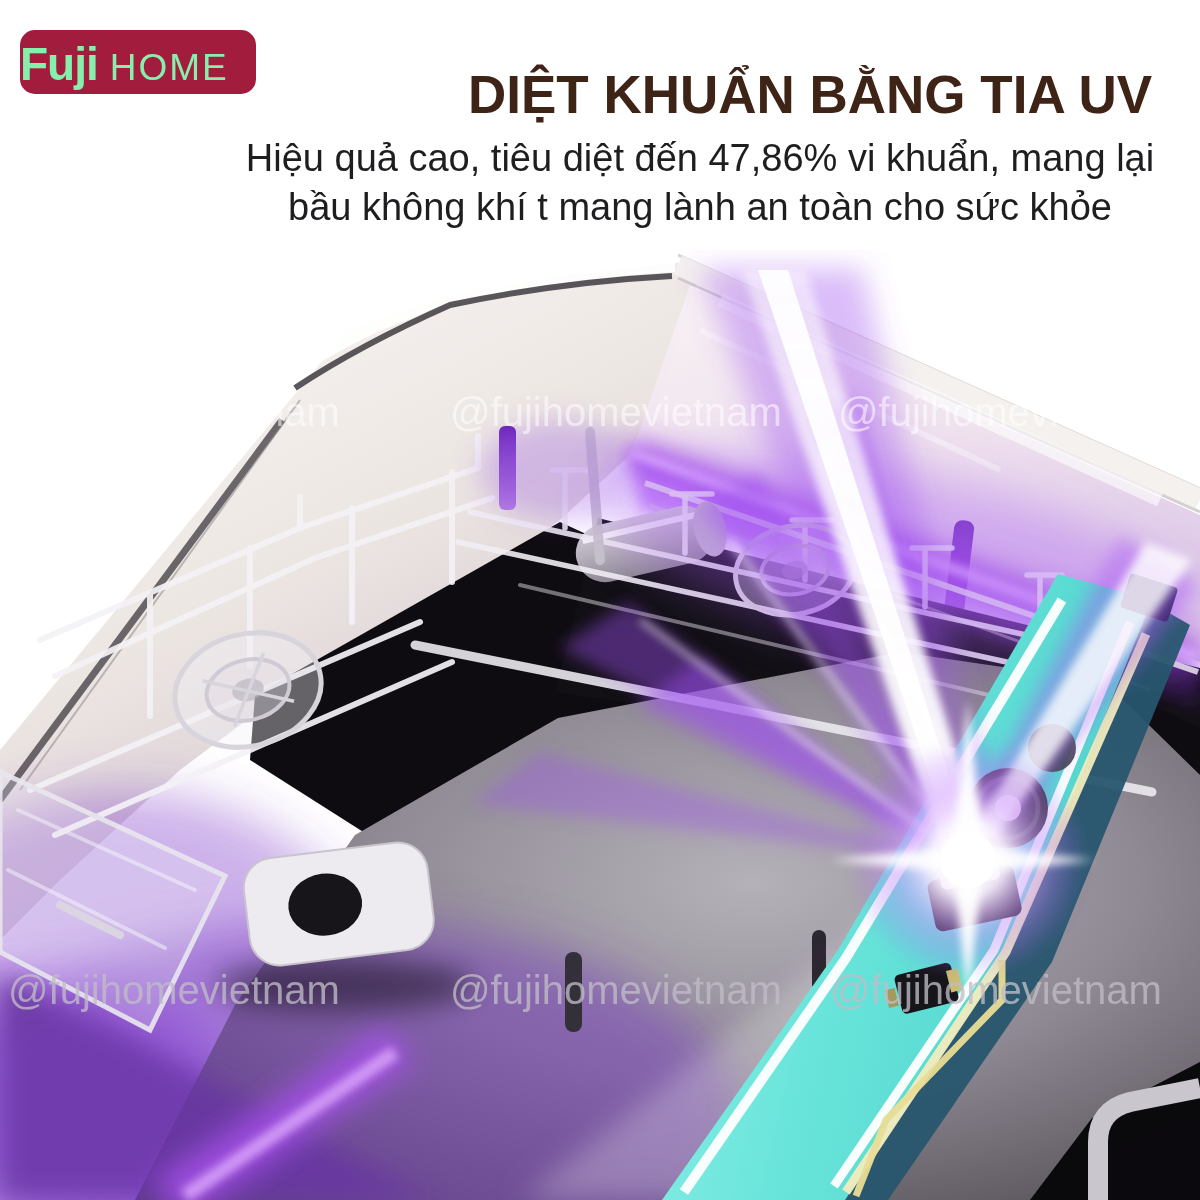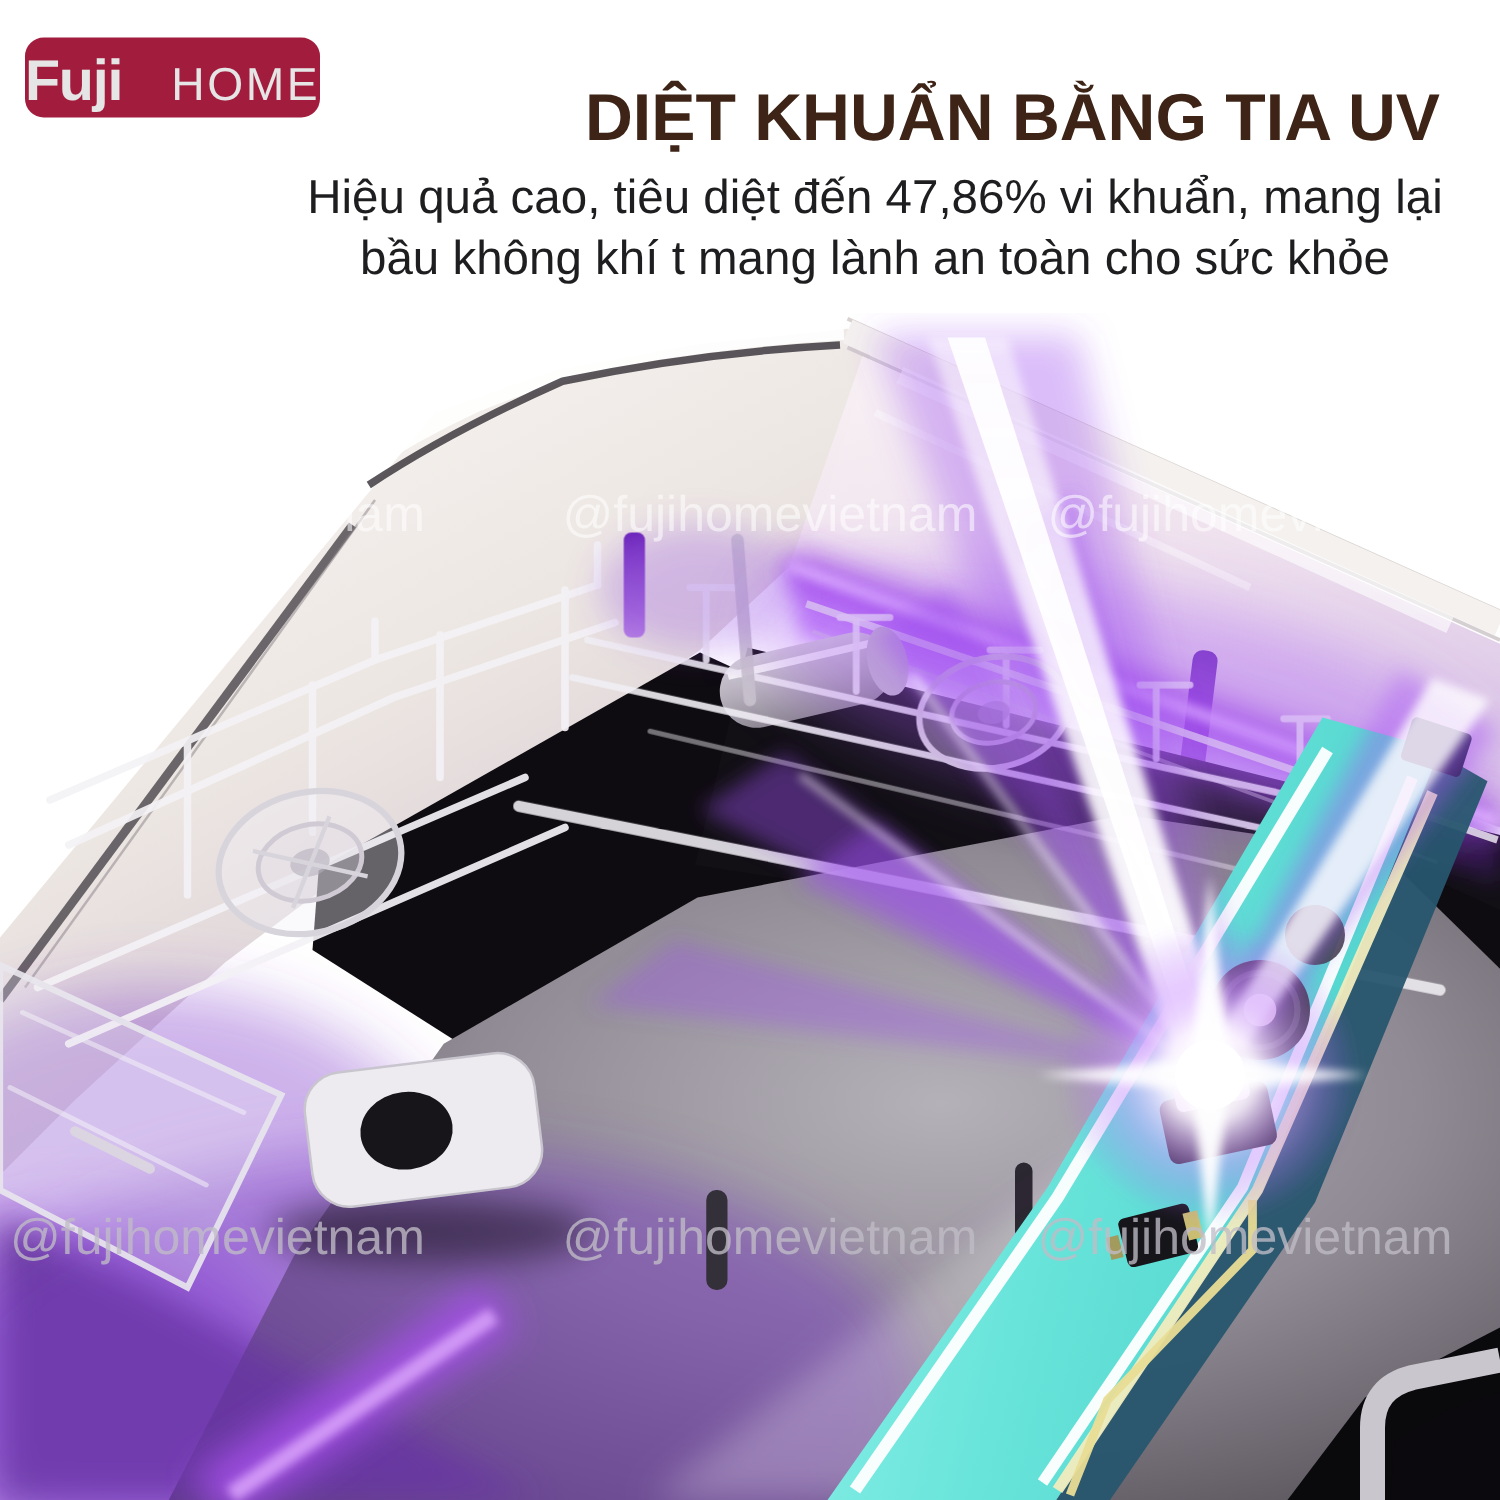--- a/index.html
+++ b/index.html
@@ -1,22 +1,22 @@
 <!DOCTYPE html>
 <html><head>
 <meta charset="utf-8">
 <style>
   html,body{margin:0;padding:0;background:#ffffff;}
   .canvas{position:relative;width:1200px;height:1200px;background:#ffffff;overflow:hidden;
           font-family:"Liberation Sans","DejaVu Sans",sans-serif;}
   .logo{position:absolute;left:20px;top:30px;width:236px;height:64px;background:#A21C3D;
-        border-radius:15px;display:flex;align-items:baseline;justify-content:space-between;
-        padding-top:7px;box-sizing:border-box;color:#e5e5e5;}
+        border-radius:15px;display:flex;align-items:baseline;justify-content:flex-start;
+        padding-top:7px;box-sizing:border-box;color:#86efac;}
   .logo .fuji{font-size:46px;font-weight:700;letter-spacing:-1px;}
-  .logo .home{font-size:37px;font-weight:400;letter-spacing:2px;margin-left:2px;}
+  .logo .home{font-size:37px;font-weight:400;letter-spacing:2px;margin-left:12px;}
   .title{position:absolute;left:430px;top:64px;width:760px;margin:0;text-align:center;
          font-size:53px;font-weight:700;letter-spacing:0px;color:#3E2417;}
   .subtitle{position:absolute;left:140px;top:134px;width:1120px;margin:0;text-align:center;
             font-size:38px;line-height:49px;font-weight:400;color:#1E1E20;}
   .render{position:absolute;left:0;top:250px;}
   .wm{position:absolute;font-weight:400;font-size:40px;line-height:44px;white-space:nowrap;
       pointer-events:none;letter-spacing:0;}
   .wm-top{color:rgba(255,255,255,0.55);}
   .wm-bot{color:rgba(192,189,198,0.78);}
 </style>

